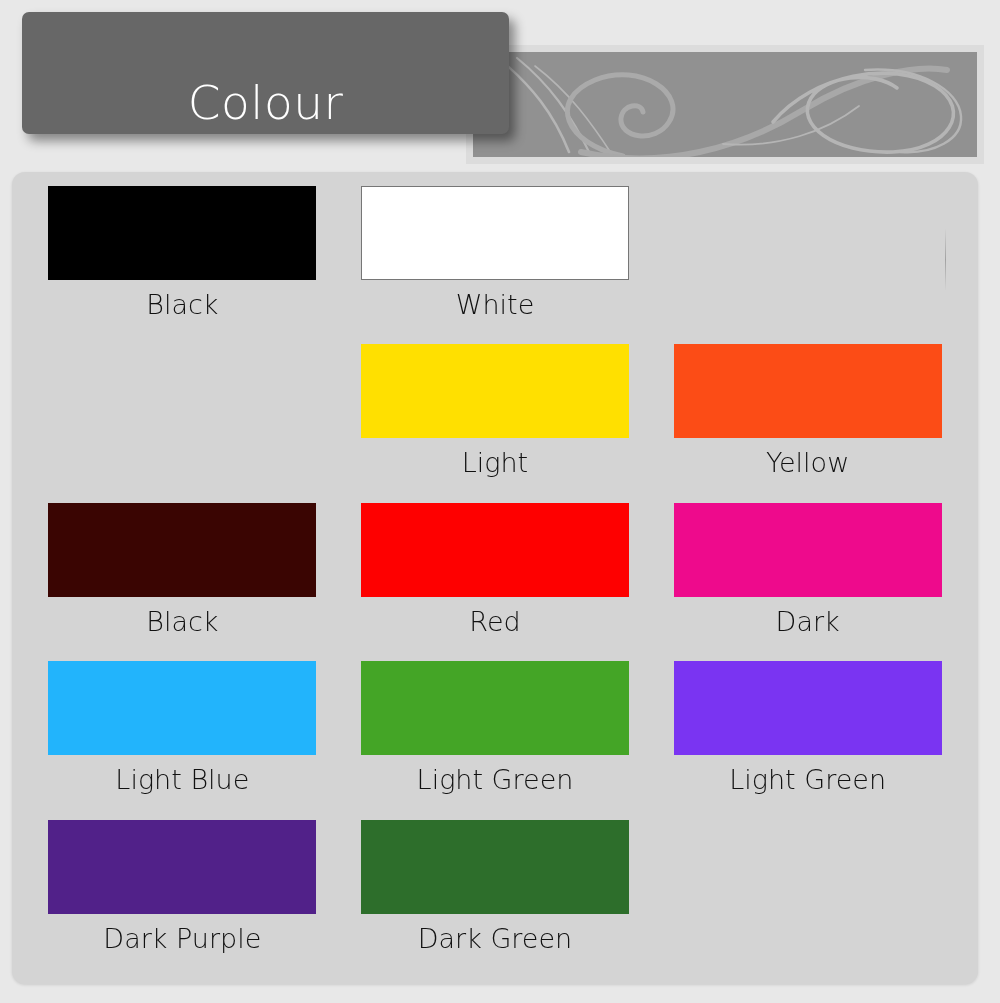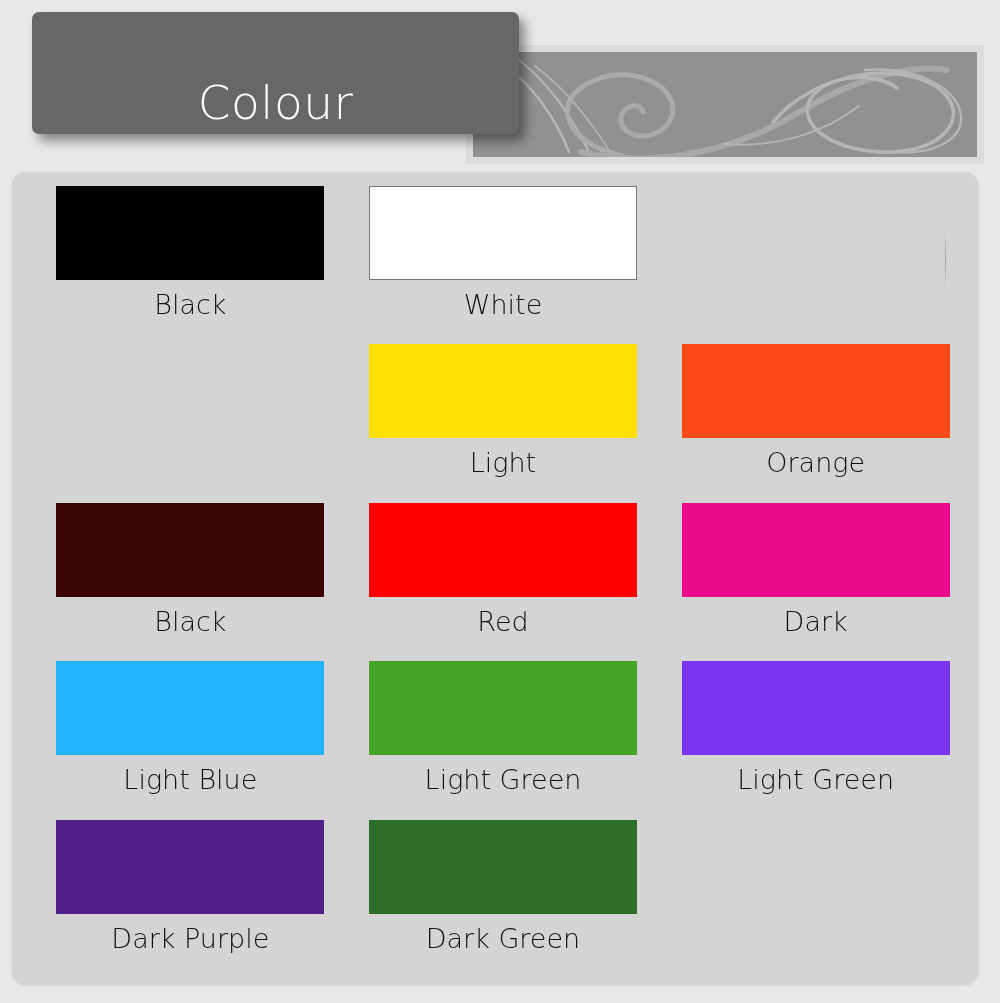--- a/index.html
+++ b/index.html
@@ -45,21 +45,21 @@
     position: absolute;
     left: 0; top: 0;
     width: 100%;
     height: 100%;
     display: block;
   }
 
   
   #title-plate {
     position: absolute;
-    left: 32px;
+    left: 22px;
     top: 12px;
     width: 487px;
     height: 122px;
     background: #676767;
     border-radius: 7px;
     box-shadow: 6px 7px 11px rgba(0,0,0,0.42);
     box-sizing: border-box;
   }
   #title-text {
     position: absolute;
@@ -100,21 +100,20 @@
   #swatch-grid {
     position: absolute;
     left: 0; top: 0;
     width: 966px;
     height: 812px;
     display: grid;
     grid-template-columns: repeat(3, 1fr);
     grid-template-rows: repeat(5, 1fr);
     padding: 14px 14px 6px 14px;
     box-sizing: border-box;
-    margin-left: 8px;
   }
 
   .cell {
     position: relative;
     display: flex;
     flex-direction: column;
     align-items: center;
     justify-content: flex-start;
   }
   .cell.empty { visibility: hidden; }
@@ -185,21 +184,21 @@
       <div class="cell empty">
         <div class="swatch"></div>
         <div class="swatch-label"></div>
       </div>
       <div class="cell">
         <div class="swatch" style="background: rgb(255, 224, 0);"></div>
         <div class="swatch-label">Light</div>
       </div>
       <div class="cell">
         <div class="swatch" style="background: rgb(252, 76, 22);"></div>
-        <div class="swatch-label">Orange</div>
+        <div class="swatch-label">Yellow</div>
       </div>
       <div class="cell">
         <div class="swatch" style="background: rgb(58, 5, 2);"></div>
         <div class="swatch-label">Black</div>
       </div>
       <div class="cell">
         <div class="swatch" style="background: rgb(254, 0, 0);"></div>
         <div class="swatch-label">Red</div>
       </div>
       <div class="cell">

